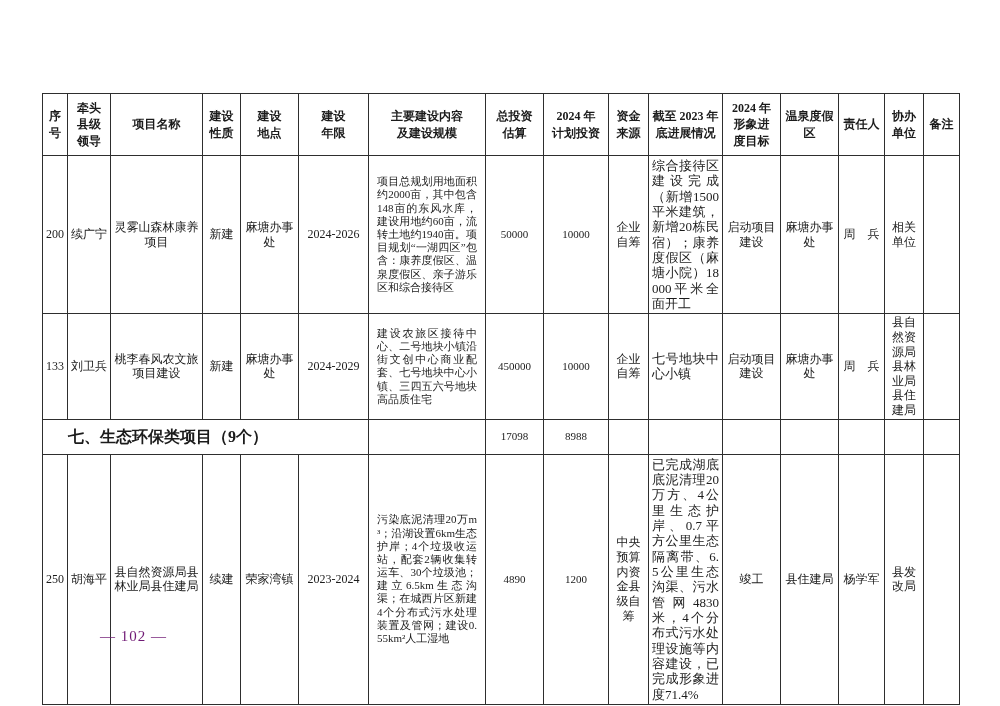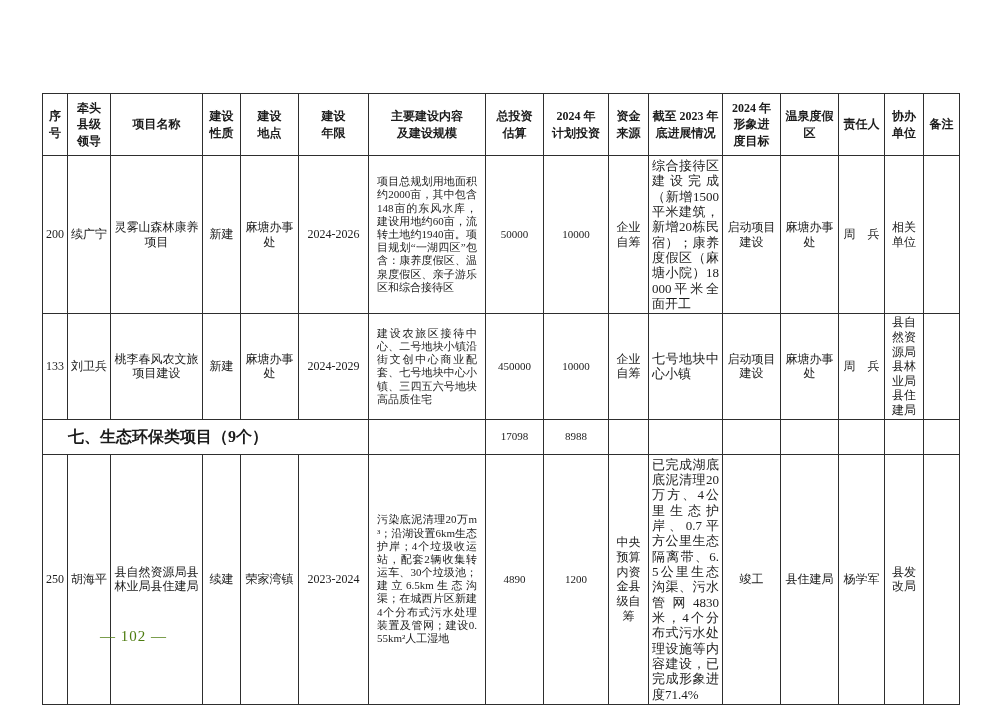--- a/index.html
+++ b/index.html
@@ -35,21 +35,21 @@
   td.progress-cell{
     text-align:justify;font-size:13px;line-height:1.18;padding:2px 3px;
   }
   td.section-title{
     text-align:left;font-weight:700;font-size:16px;padding-left:25px;
     word-break:keep-all;white-space:nowrap;
   }
   td.num{font-size:11px;}
   .page-number{
     position:absolute;left:100px;top:628px;
-    font-size:15px;color:#4d7c0f;letter-spacing:1px;
+    font-size:15px;color:#701a75;letter-spacing:1px;
   }
 </style>
 </head>
 <body>
 
 <div>
 
   <table class="projects">
     <colgroup>
       <col style="width:25px">

